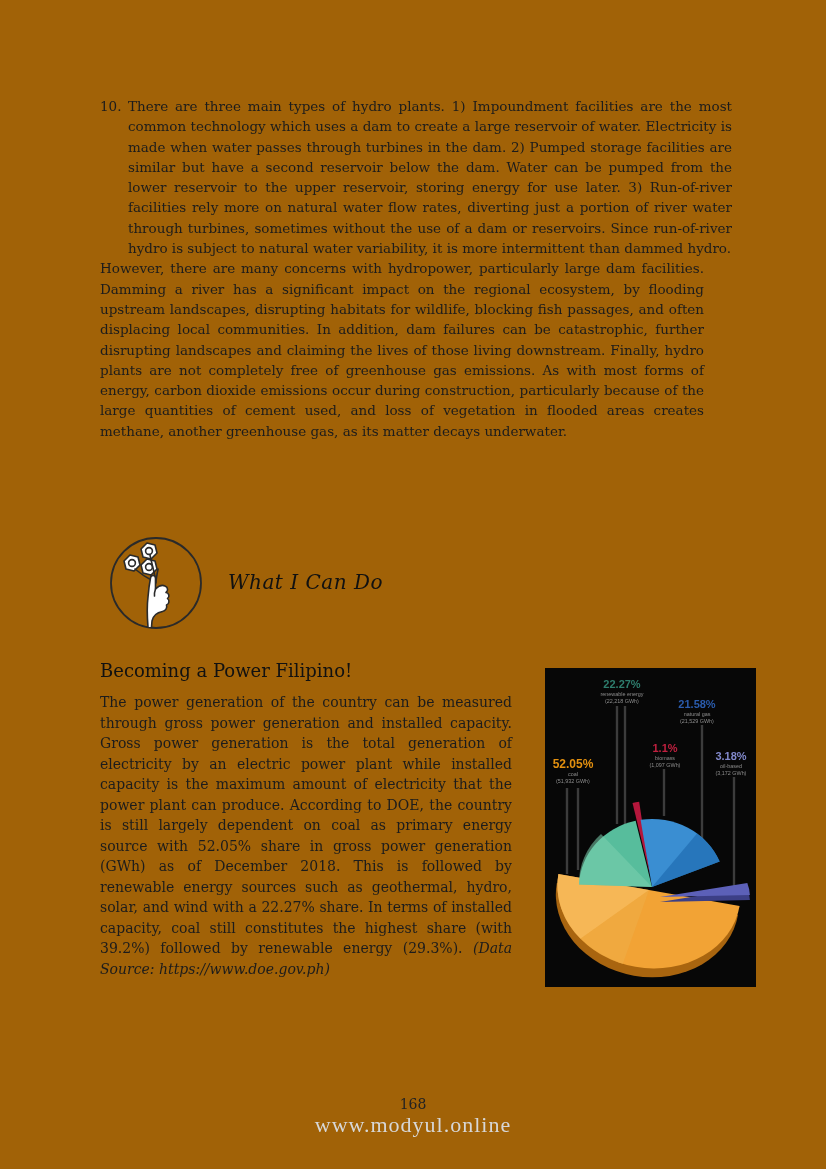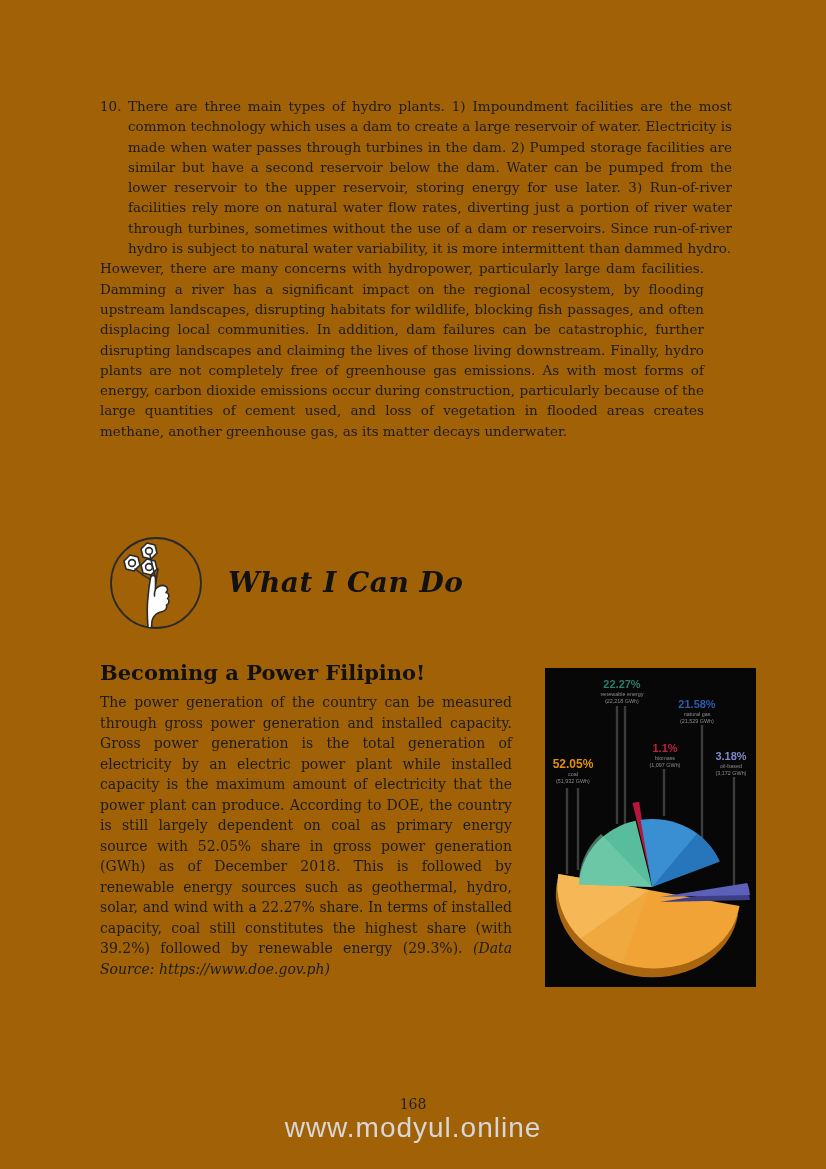--- a/index.html
+++ b/index.html
@@ -8,34 +8,34 @@
     font-family:"DejaVu Serif","Liberation Serif",serif;color:#1c1c1c;overflow:hidden;
   }
   
   .list{position:absolute;top:96px;left:100px;width:632px;}
   .list-item{display:flex;font-size:13.5px;line-height:20.3px;}
   .list-item .num{width:28px;flex:0 0 28px;}
   .list-item .txt{width:604px;text-align:justify;}
   
   .section-header{position:absolute;top:531px;left:106px;display:flex;align-items:center;}
   .section-icon{width:100px;height:102px;}
-  .section-title{margin-left:22px;font-size:28px;font-weight:bold;font-style:italic;letter-spacing:.5px;color:#111;}
+  .section-title{margin-left:22px;font-size:20px;font-weight:normal;font-style:italic;letter-spacing:.5px;color:#111;}
   
-  .activity-heading{position:absolute;top:660px;left:100px;font-size:21px;font-weight:bold;color:#111;}
+  .activity-heading{position:absolute;top:660px;left:100px;font-size:18px;font-weight:normal;color:#111;}
   .activity-body{position:absolute;top:692px;left:100px;width:412px;font-size:14px;line-height:20.5px;text-align:justify;}
   .activity-body em{font-style:italic;}
   
   .chart{position:absolute;top:668px;left:545px;width:211px;height:319px;background:#070707;}
   .chart svg{display:block;width:211px;height:319px;}
   .pct{font-family:"Liberation Sans","DejaVu Sans",sans-serif;font-weight:700;}
   .sub{font-family:"Liberation Sans","DejaVu Sans",sans-serif;fill:#8d8d8d;}
   
   .footer-num{position:absolute;top:1096px;left:0;width:826px;text-align:center;font-size:14px;color:#222;}
   .watermark{position:absolute;top:1112px;left:0;width:826px;text-align:center;
-    font-family:Liberation Sans, sans-serif;font-size:28px;color:#d7d7d7;letter-spacing:1px;}
+    font-family:Liberation Serif, serif;font-size:22px;color:#d7d7d7;letter-spacing:1px;}
 </style>
 </head>
 <body>
 
 <div class="page">
 
   <div class="list">
     <div class="list-item">
       <span class="num">10.</span>
       <span class="txt">There are three main types of hydro plants. 1) Impoundment facilities are the most common technology which uses a dam to create a large reservoir of water. Electricity is made when water passes through turbines in the dam. 2) Pumped storage facilities are similar but have a second reservoir below the dam. Water can be pumped from the lower reservoir to the upper reservoir, storing energy for use later. 3) Run-of-river facilities rely more on natural water flow rates, diverting just a portion of river water through turbines, sometimes without the use of a dam or reservoirs. Since run-of-river hydro is subject to natural water variability, it is more intermittent than dammed hydro.</span>

